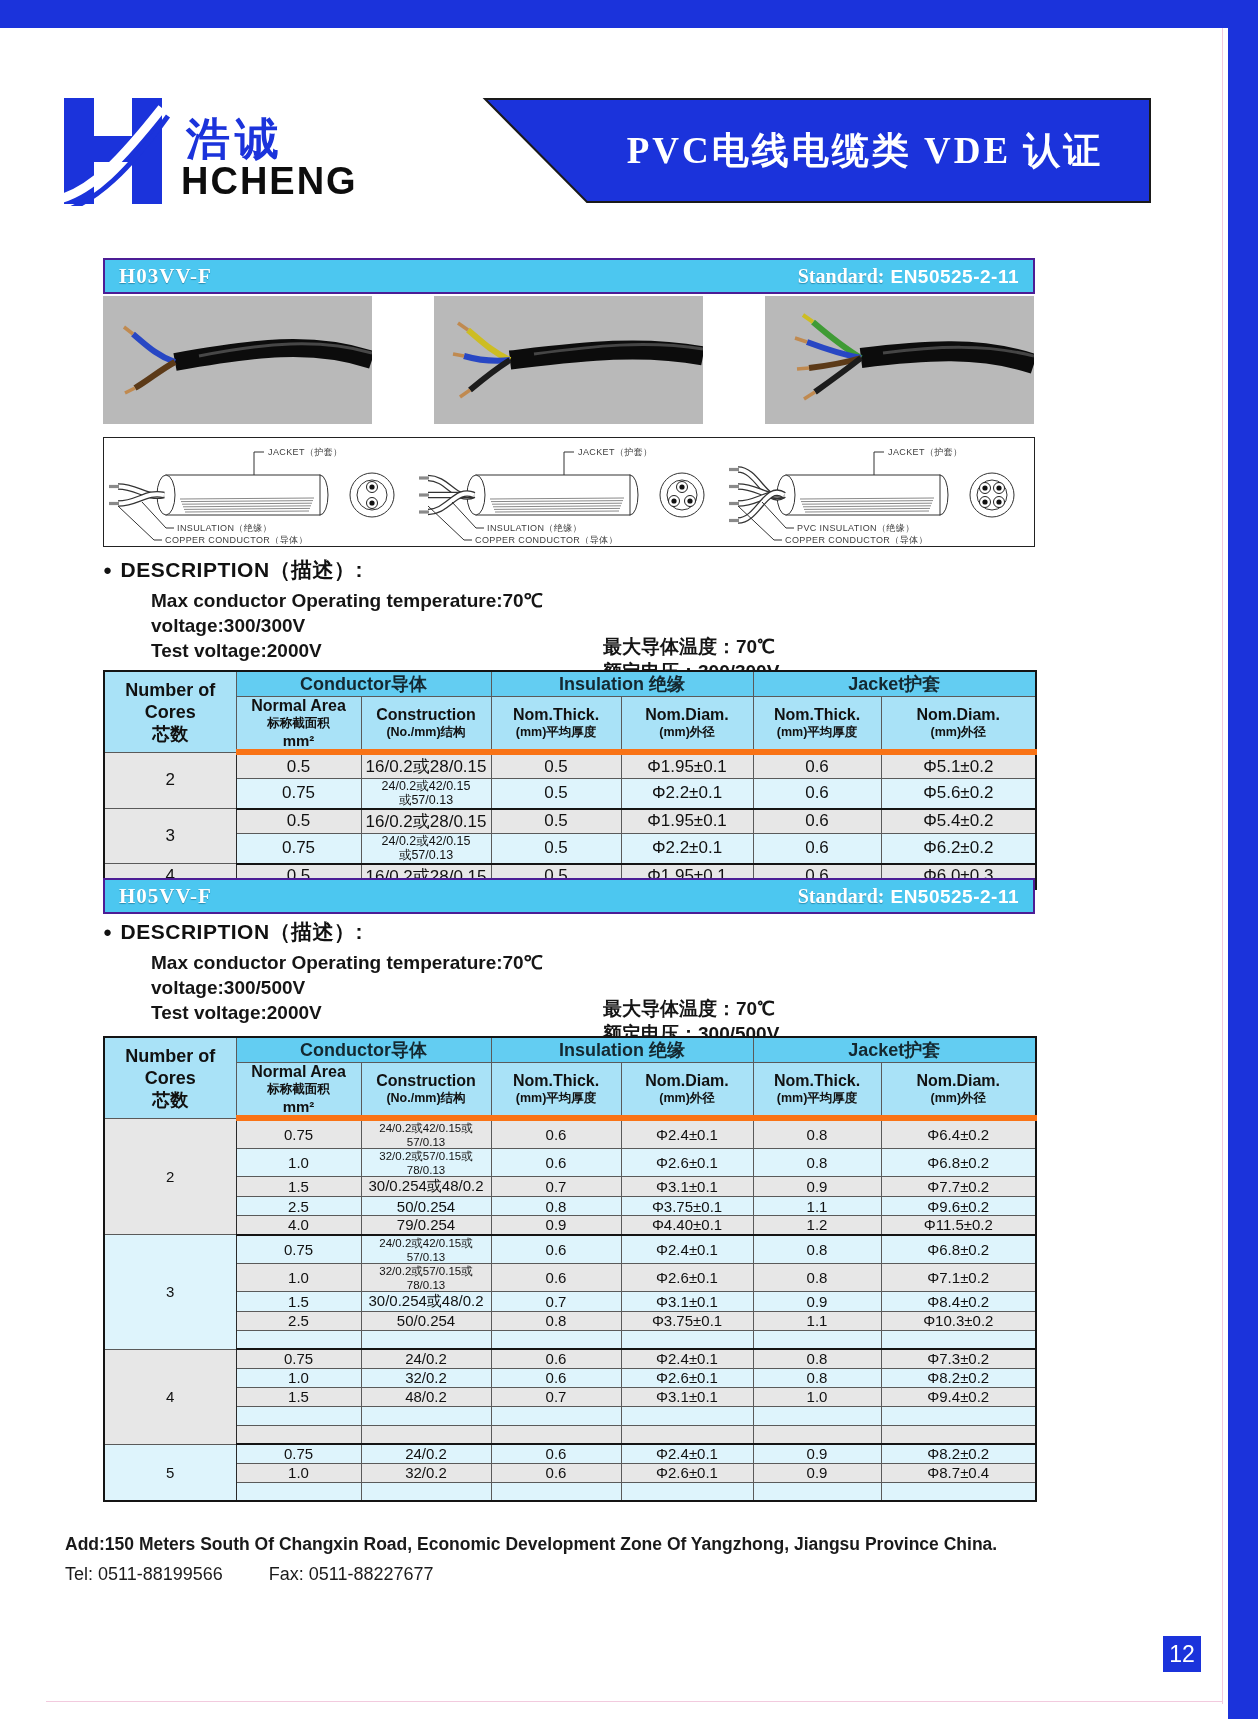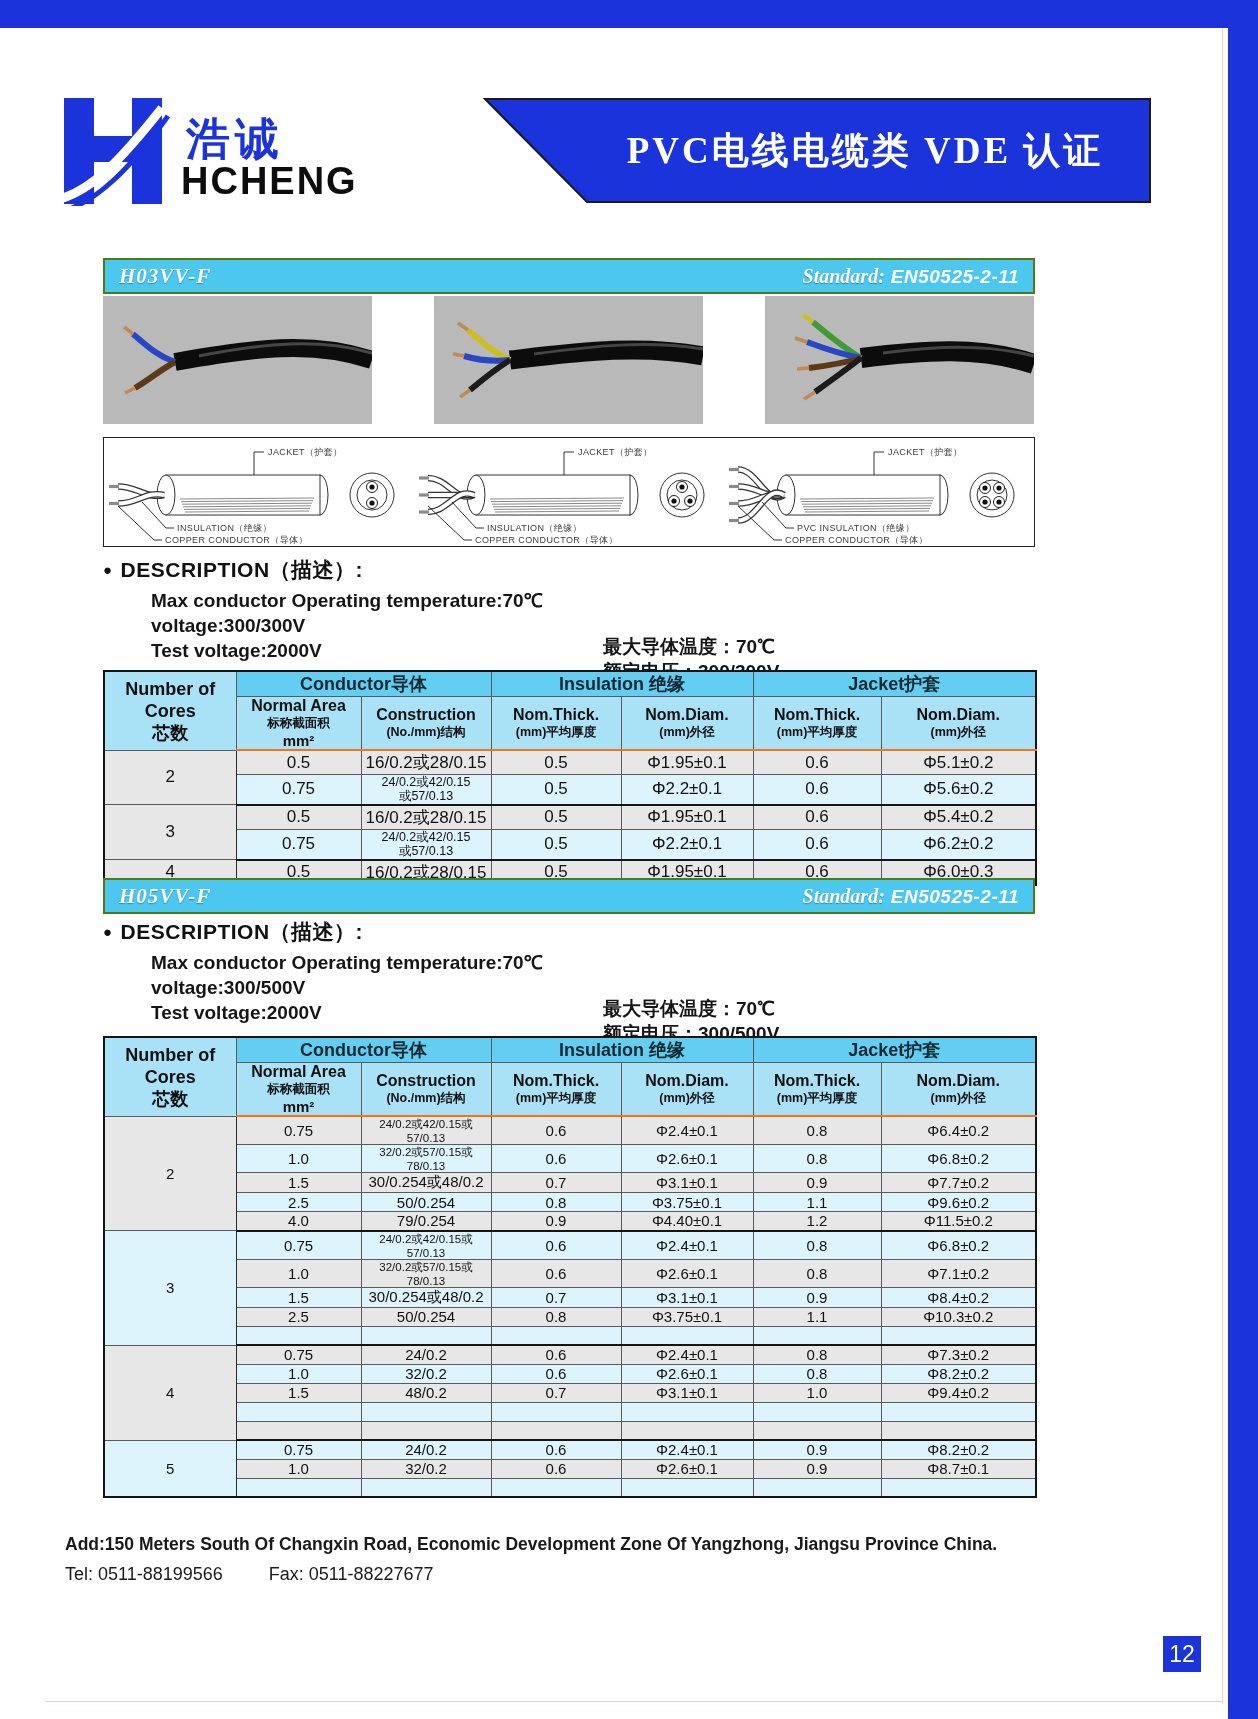--- a/index.html
+++ b/index.html
@@ -12,22 +12,22 @@
   .trim-h{position:absolute;left:46px;top:1701px;width:1176px;height:1px;background:#f2cade;}
   
   .logo{position:absolute;left:62px;top:96px;}
   .brand-cn{position:absolute;left:186px;top:110px;font-size:44px;font-weight:bold;color:#1b33db;letter-spacing:5px;}
   .brand-en{position:absolute;left:181px;top:160px;font-size:38px;font-weight:bold;color:#0d0d0d;letter-spacing:2px;}
   
   .banner{position:absolute;left:450px;top:98px;width:702px;height:106px;}
   .banner-text{position:absolute;left:130px;top:0;width:570px;height:106px;display:flex;align-items:center;justify-content:center;
       font-family:"Liberation Serif",serif;font-weight:bold;font-size:37px;color:#fff;letter-spacing:3px;white-space:nowrap;}
   
-  .sec-bar{position:absolute;left:103px;width:932px;height:36px;background:#4cc7f0;border:2px solid #4d7c0f;
-      box-sizing:border-box;display:flex;align-items:center;justify-content:space-between;padding:0 14px;font-style:italic;}
+  .sec-bar{position:absolute;left:103px;width:932px;height:36px;background:#4cc7f0;border:2px solid #4c1d95;
+      box-sizing:border-box;display:flex;align-items:center;justify-content:space-between;padding:0 14px;}
   .sec-title{font-family:"Liberation Serif",serif;font-weight:bold;font-size:21px;color:#fff;letter-spacing:1px;
       text-shadow:0 1px 1px rgba(0,70,100,.45);}
   .sec-standard{color:#fff;}
   .std-label{font-family:"Liberation Serif",serif;font-weight:bold;font-size:20px;margin-right:6px;
       text-shadow:0 1px 1px rgba(0,70,100,.45);}
   .std-value{font-weight:bold;font-size:19px;letter-spacing:.5px;}
   
   .photo{position:absolute;top:296px;width:269px;height:128px;background:#b9b9b9;}
   
   .diag-box{position:absolute;left:103px;top:437px;width:932px;height:110px;border:1.5px solid #222;
@@ -52,21 +52,21 @@
   .th-sub{background:#a9e2f7;padding:3px 0;}
   .th-sub div:first-child{font-size:16px;font-weight:bold;}
   .th-sub div:nth-child(2){font-size:12.5px;font-weight:bold;}
   .th-sub div:nth-child(3){font-size:15px;font-weight:bold;}
   .th-cores{background:#a9e2f7;}
   .th-cores div{font-size:18px;font-weight:bold;line-height:22px;}
   tbody td.cores-cell{background:#b9e7fa;font-size:21px;}
   tbody tr.r-gray td{background:#e7e7e7;}
   tbody tr.r-cyan td{background:#def4fc;}
   tbody tr.grp-end td{border-bottom:2px solid #141414;}
-  thead tr:last-child th{border-bottom:2px solid #f97316;}
+  thead tr:last-child th{border-bottom:6px solid #f97316;}
   tbody td.cores-cell{border-right:1.5px solid #2a2a2a;}
   .t1{top:670px;}
   .t1 tbody td{font-size:17px;height:24px;}
   .t1 td.two-line{font-size:12.5px;line-height:1.15;white-space:pre-line;}
   .t2{top:1036px;}
   .t2 tbody tr{height:19px;}
   .t2 tbody td{font-size:15px;height:19px;}
   .t2 td.small-txt{font-size:11.5px;}
   
   .footer{position:absolute;left:65px;top:1527px;width:1100px;}
@@ -572,21 +572,21 @@
           <td>Φ2.4±0.1</td>
           <td>0.9</td>
           <td>Φ8.2±0.2</td>
         </tr>
         <tr class="r-gray">
           <td>1.0</td>
           <td>32/0.2</td>
           <td>0.6</td>
           <td>Φ2.6±0.1</td>
           <td>0.9</td>
-          <td>Φ8.7±0.1</td>
+          <td>Φ8.7±0.4</td>
         </tr>
         <tr class="r-cyan grp-end">
           <td></td>
           <td></td>
           <td></td>
           <td></td>
           <td></td>
           <td></td>
         </tr>
       </tbody>

